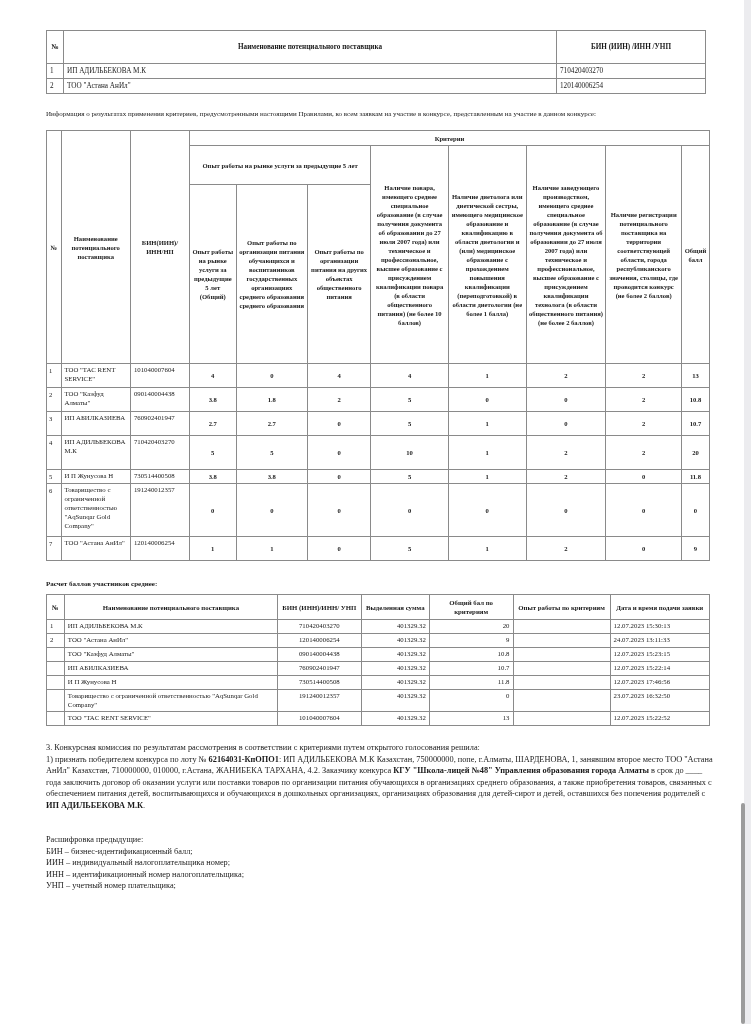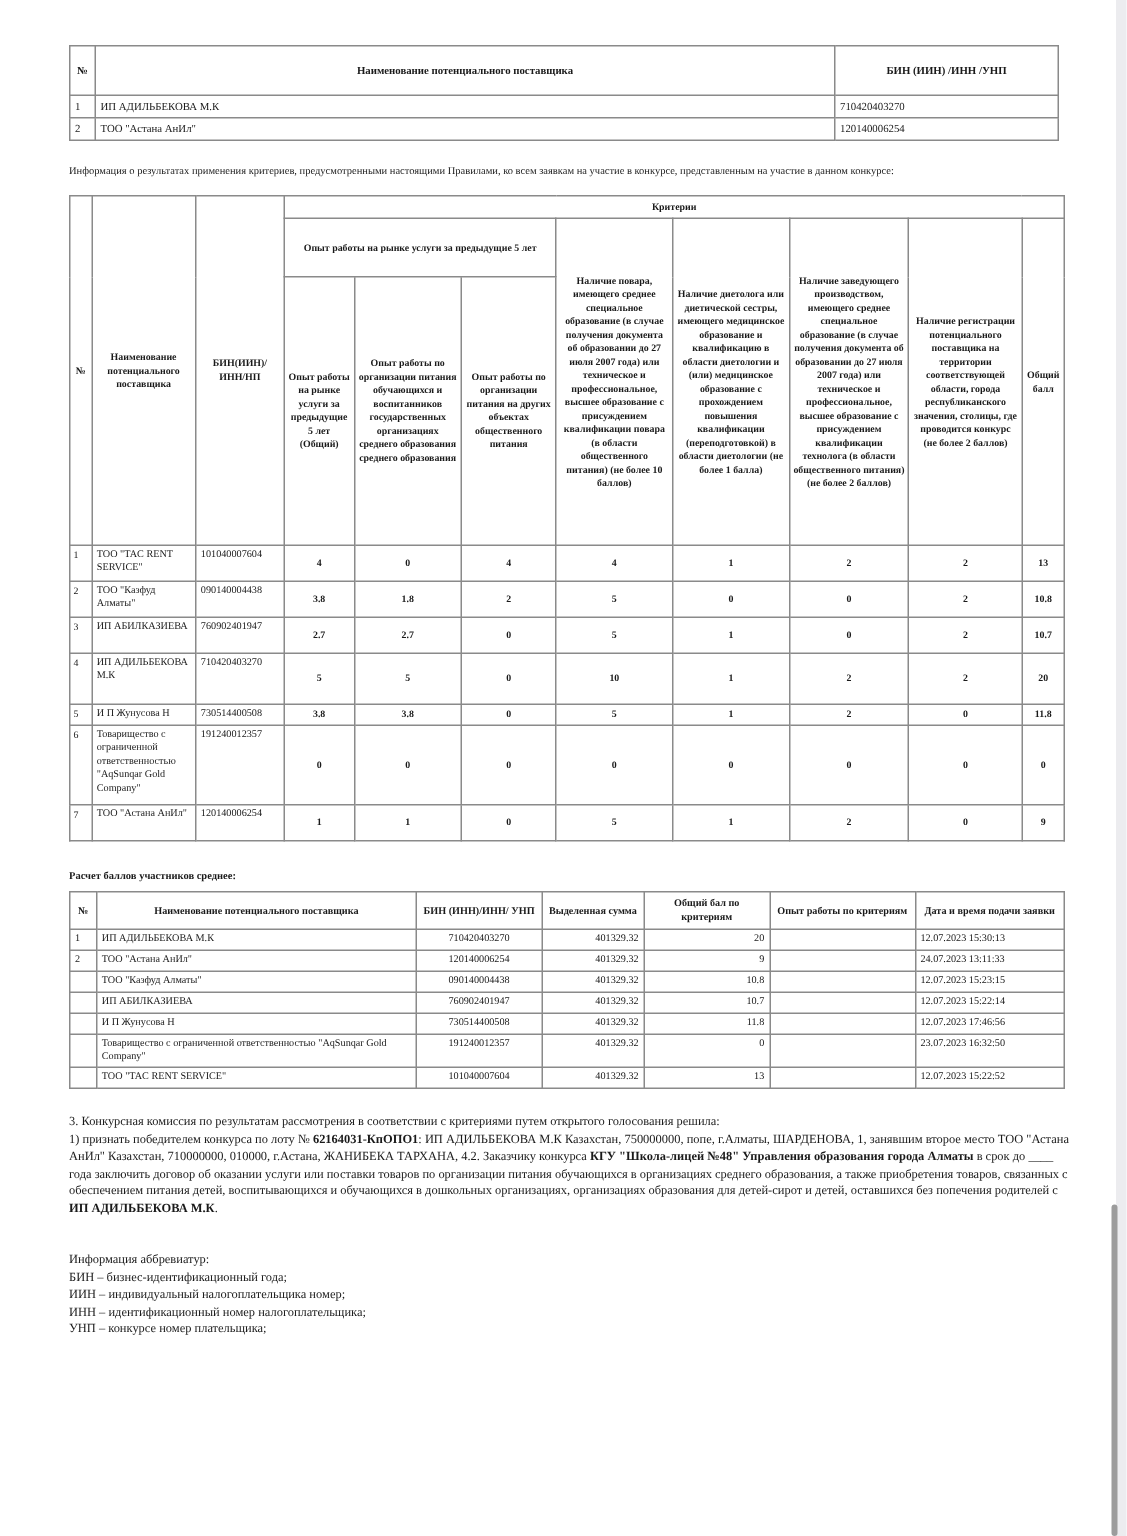--- a/index.html
+++ b/index.html
@@ -264,22 +264,22 @@
     </tr>
   </tbody>
     </table>
 
   <div class="decision">
     <div>3. Конкурсная комиссия по результатам рассмотрения в соответствии с критериями путем открытого голосования решила:</div>
     <div><span>1) признать победителем конкурса по лоту № </span><b>62164031-КпОПО1</b><span>: ИП АДИЛЬБЕКОВА М.К Казахстан, 750000000, попе, г.Алматы, ШАРДЕНОВА, 1, занявшим второе место ТОО "Астана АнИл" Казахстан, 710000000, 010000, г.Астана, ЖАНИБЕКА ТАРХАНА, 4.2. Заказчику конкурса </span><b>КГУ "Школа-лицей №48" Управления образования города Алматы</b><span> в срок до ____ года заключить договор об оказании услуги или поставки товаров по организации питания обучающихся в организациях среднего образования, а также приобретения товаров, связанных с обеспечением питания детей, воспитывающихся и обучающихся в дошкольных организациях, организациях образования для детей-сирот и детей, оставшихся без попечения родителей с </span><b>ИП АДИЛЬБЕКОВА М.К</b><span>.</span></div>
   </div>
 
   <div class="abbr">
-    <div>Информация аббревиатур:</div>
-    <div>БИН – бизнес-идентификационный года;</div>
+    <div>Расшифровка предыдущие:</div>
+    <div>БИН – бизнес-идентификационный балл;</div>
     <div>ИИН – индивидуальный налогоплательщика номер;</div>
     <div>ИНН – идентификационный номер налогоплательщика;</div>
-    <div>УНП – конкурсе номер плательщика;</div>
+    <div>УНП – учетный номер плательщика;</div>
   </div>
 </div>
 
 <div class="gutter"></div>
 <div class="scroll-thumb"></div>
 
 </body></html>

